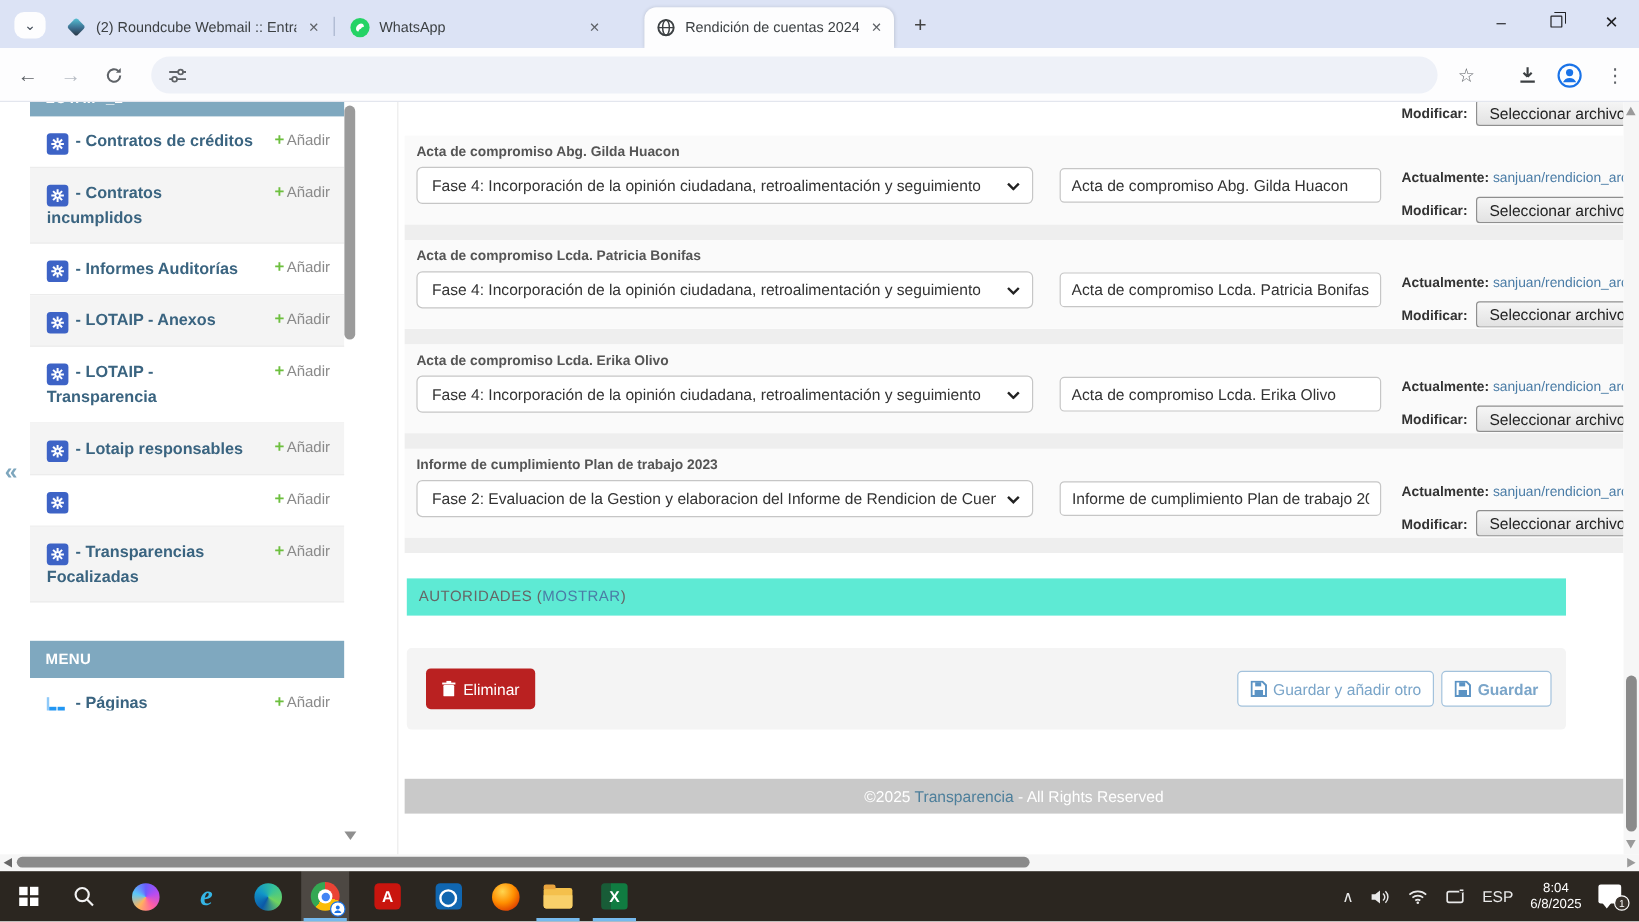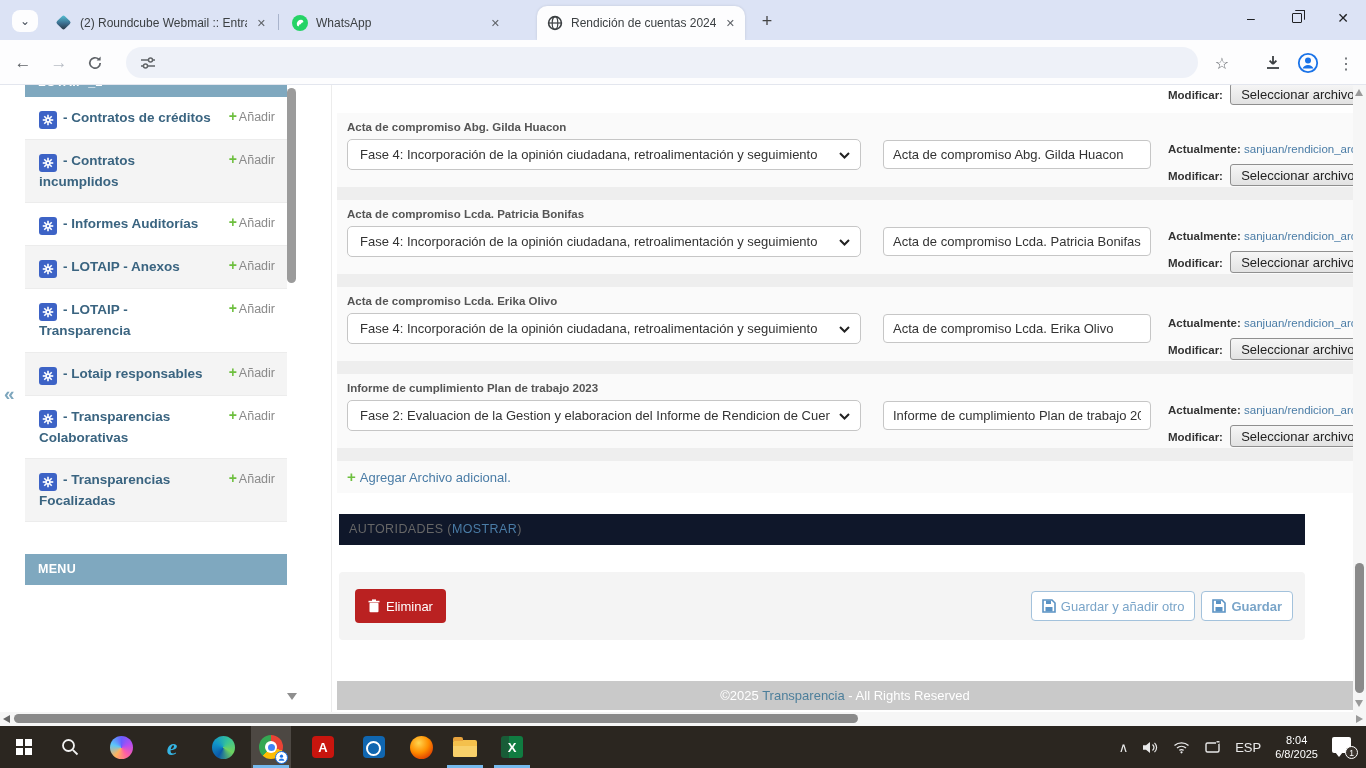--- a/index.html
+++ b/index.html
@@ -70,21 +70,21 @@
   .text-input { position:absolute; left:546px; top:27px; width:268px; height:29px; background:#fff; border:1px solid #c6c6c6; border-radius:4px; padding:0 9px; font-size:13px; color:#333; font-family:"Liberation Sans",sans-serif; }
   .file-col { position:absolute; left:831px; top:26px; width:185px; overflow:hidden; white-space:nowrap; }
   .file-line { height:22px; line-height:20px; font-size:11.5px; }
   .file-line .b { font-weight:bold; color:#333; }
   .file-link { color:#4a7ca6; text-decoration:none; cursor:pointer; }
   .file-btn { margin-left:4px; height:22px; background:linear-gradient(#f6f6f6,#e2e2e2); border:1px solid #8f8f8f; border-radius:3px; font-size:13px; color:#222; padding:0 10px; font-family:"Liberation Sans",sans-serif; cursor:pointer; white-space:nowrap; }
   .add-row { position:relative; height:32px; background:#fafafa; }
   .add-file-link { position:absolute; left:10px; top:7px; font-size:13px; color:#4a7ca6; cursor:pointer; }
   .add-file-link .plus { color:#6dbf3e; font-weight:bold; font-size:15px; margin-right:4px; }
   .white-sp21 { height:21px; background:#fff; }
-  .autoridades { position:relative; margin-left:2px; width:966px; height:31px; background:#0f172a; }
+  .autoridades { position:relative; margin-left:2px; width:966px; height:31px; background:#5eead4; }
   .auto-text { position:absolute; left:10px; top:8px; font-size:12.5px; color:#666; letter-spacing:.4px; }
   .auto-text .lnk { color:#4a7ca6; cursor:pointer; }
   .white-sp27 { height:27px; background:#fff; }
   .actions { position:relative; margin-left:2px; width:966px; height:68px; background:#f4f4f4; border-radius:4px; }
   .del-btn { position:absolute; left:16px; top:17px; height:34px; background:#ba2121; color:#fff; border:none; border-radius:4px; font-size:13px; padding:0 13px; display:flex; align-items:center; gap:6px; cursor:pointer; font-family:"Liberation Sans",sans-serif; }
   .save-group { position:absolute; right:12px; top:19px; display:flex; gap:6px; }
   .save-btn { height:30px; background:#fff; border:1px solid #a3c2dc; border-radius:4px; color:#7aa5c9; font-size:13px; padding:0 10px; display:flex; align-items:center; gap:5px; cursor:pointer; font-family:"Liberation Sans",sans-serif; }
   .save-btn.primary { font-weight:bold; }
   .white-sp41 { height:41px; background:#fff; }
   .footer { position:relative; height:29px; background:#c9c9c9; text-align:center; line-height:29px; font-size:13px; color:#fff; }
@@ -318,21 +318,21 @@
                 <svg width="12" height="12" viewBox="0 0 16 16">
                   <g stroke="#fff" stroke-width="2.2">
                     <line x1="8" y1="1" x2="8" y2="15"></line>
                     <line x1="1" y1="8" x2="15" y2="8"></line>
                     <line x1="3" y1="3" x2="13" y2="13"></line>
                     <line x1="13" y1="3" x2="3" y2="13"></line>
                   </g>
                   <circle cx="8" cy="8" r="3.4" fill="#fff"></circle>
                   <circle cx="8" cy="8" r="1.5" fill="#3d63c6"></circle>
                 </svg>
-              </span></span><span>- Transparencias Colaborativas</span>
+              </span></span>
           <span class="add-link"><span class="plus">+</span><span>Añadir</span></span>
         </div>
         <div class="sb-item alt">
           <span class="sb-icon"><span class="gear-bg">
                 <svg width="12" height="12" viewBox="0 0 16 16">
                   <g stroke="#fff" stroke-width="2.2">
                     <line x1="8" y1="1" x2="8" y2="15"></line>
                     <line x1="1" y1="8" x2="15" y2="8"></line>
                     <line x1="3" y1="3" x2="13" y2="13"></line>
                     <line x1="13" y1="3" x2="3" y2="13"></line>
@@ -439,23 +439,20 @@
         </div>
         <input class="text-input" readonly="" value="Informe de cumplimiento Plan de trabajo 202" style="">
         <div class="file-col">
           <div class="file-line"><span class="b">Actualmente:</span> <a class="file-link">sanjuan/rendicion_arch</a></div>
           <div class="file-line" style="margin-top:3px;"><span class="b">Modificar:</span>
             <button class="file-btn">Seleccionar archivo</button></div>
         </div>
       </div>
       <div class="gap-band"></div>
 
-      <div class="add-row">
-        <a class="add-file-link"><span class="plus">+</span><span>Agregar Archivo adicional.</span></a>
-      </div>
 
       <div class="white-sp21"></div>
       <div class="autoridades">
         <div class="auto-text"><span>AUTORIDADES (</span><span class="lnk">MOSTRAR</span><span>)</span></div>
       </div>
 
       <div class="white-sp27"></div>
       <div class="actions">
         <button class="del-btn">
           <svg width="12" height="14" viewBox="0 0 12 14">

